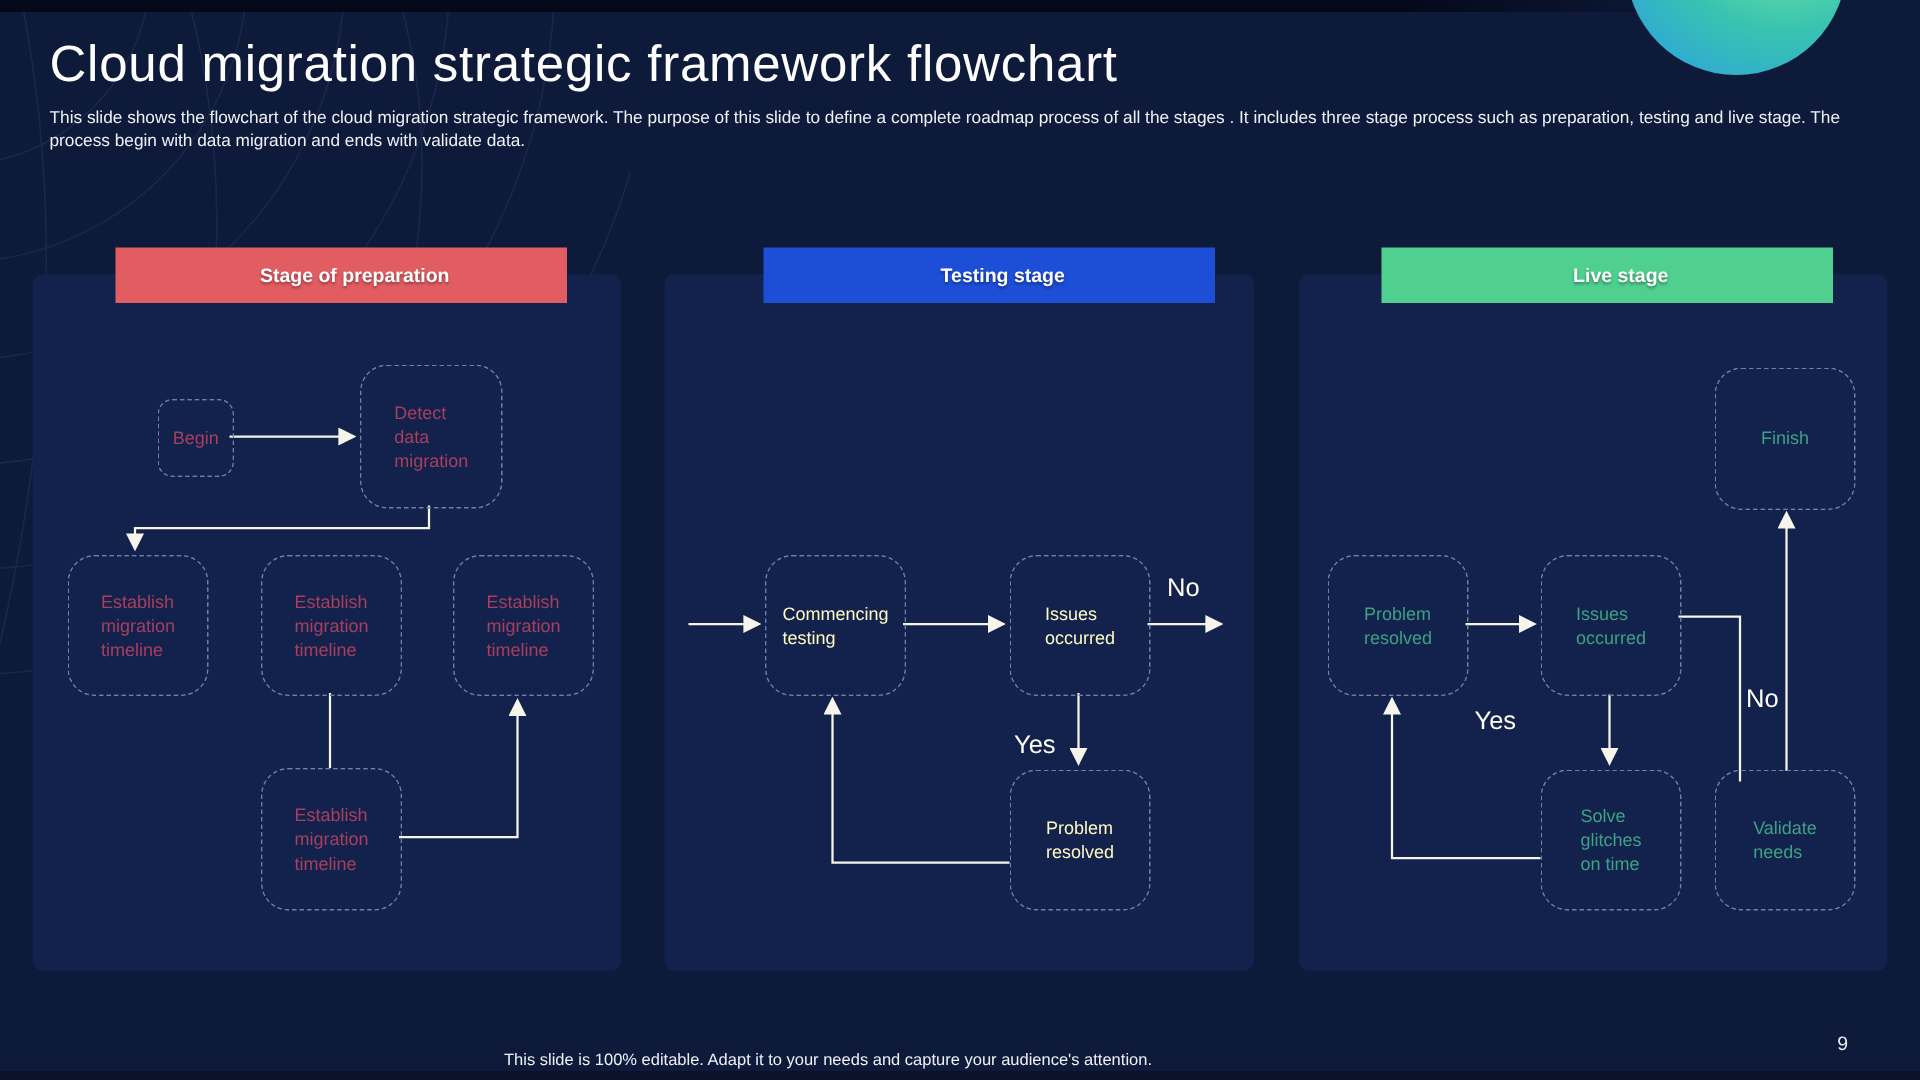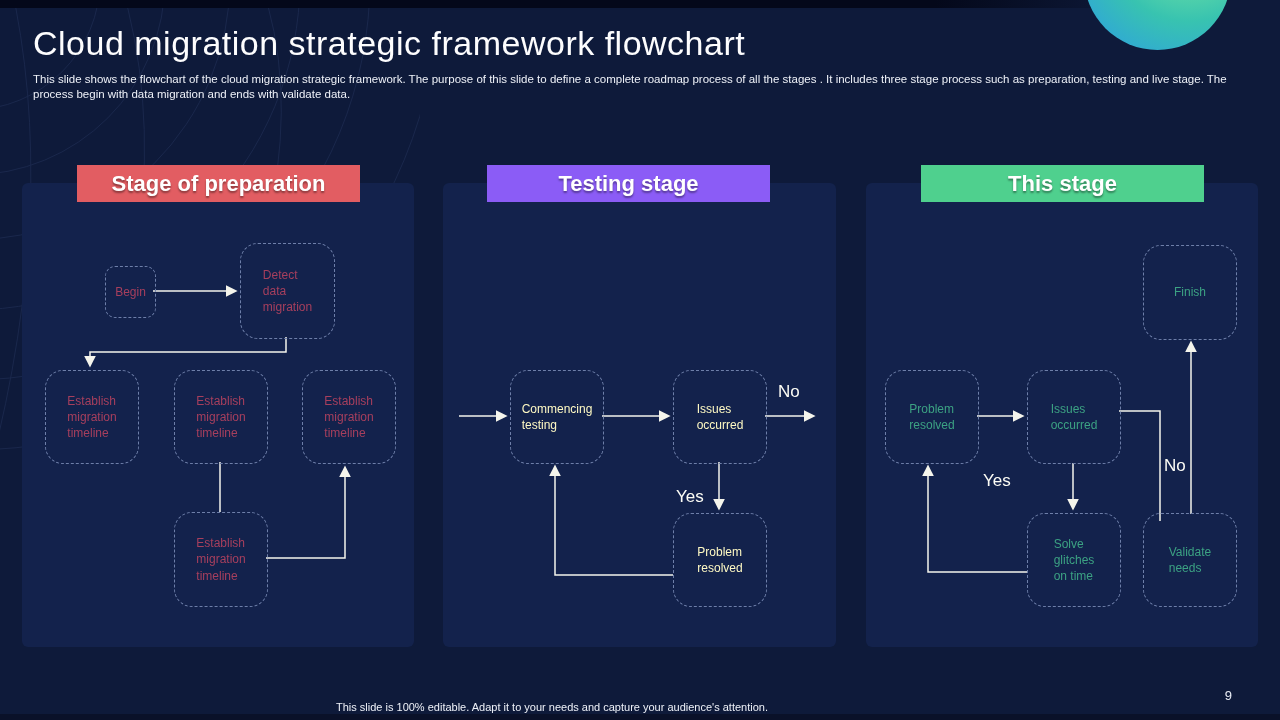--- a/index.html
+++ b/index.html
@@ -22,23 +22,23 @@
   
   .title{left:33px;top:24px;font-size:34px;font-weight:400;letter-spacing:.5px;color:#fdfdfe;z-index:5;}
   .subtitle{left:33px;top:72px;width:1195px;font-size:11.5px;line-height:1.32;color:#eef1f8;z-index:5;}
   
   .panel{top:183px;height:464px;background:#13224c;border-radius:6px;z-index:2;}
   .panel.p1{left:22px;width:392px;}
   .panel.p2{left:443px;width:393px;}
   .panel.p3{left:866px;width:392px;}
   
   .stage-header{top:165px;width:283px;height:37px;display:flex;align-items:center;justify-content:center;
-    font-size:22px;font-weight:bold;color:#fff;text-shadow:0 1.5px 2px rgba(0,0,0,.4);z-index:6;}
+    font-size:13px;font-weight:bold;color:#fff;text-shadow:0 1.5px 2px rgba(0,0,0,.4);z-index:6;padding-left:18px;}
   .h1{left:77px;background:#e25d62;}
-  .h2{left:487px;background:#8b5cf6;}
+  .h2{left:509px;background:#1d4ed8;}
   .h3{left:921px;background:#4fd08e;}
   
   .node{border:1.5px dashed #6e7fa9;border-radius:18px;display:flex;align-items:center;justify-content:center;
     text-align:left;font-size:12px;line-height:1.35;white-space:pre-line;z-index:6;background:transparent;}
   .node.small{border-radius:10px;}
   .c1{color:#a73f5d;}
   .c2{color:#fef9c3;}
   .c3{color:#3ca283;}
   
   .connectors{left:0;top:0;z-index:5;pointer-events:none;}
@@ -70,21 +70,21 @@
 
 <div class="abs title">Cloud migration strategic framework flowchart</div>
 <div class="abs subtitle">This slide shows the flowchart of the cloud migration strategic framework. The purpose of this slide to define a complete roadmap process of all the stages . It includes three stage process such as preparation, testing and live stage. The process begin with data migration and ends with validate data.</div>
 
 <div class="abs panel p1"></div>
 <div class="abs panel p2"></div>
 <div class="abs panel p3"></div>
 
 <div class="abs stage-header h1">Stage of preparation</div>
 <div class="abs stage-header h2">Testing stage</div>
-<div class="abs stage-header h3">This stage</div>
+<div class="abs stage-header h3">Live stage</div>
 
 <svg class="abs connectors" width="1280" height="720" viewBox="0 0 1280 720">
   <defs>
     <marker id="arrow" viewBox="0 0 10 10" refX="7" refY="5" markerWidth="8" markerHeight="8" orient="auto-start-reverse">
       <path d="M0,0 L10,5 L0,10 Z" fill="#f5f5ec"></path>
     </marker>
   </defs>
   <g fill="none" stroke="#f5f5ec" stroke-width="1.5">
     <path d="M153,291 H234" marker-end="url(#arrow)"></path>
     <path d="M286,337 V352 H90 V364" marker-end="url(#arrow)"></path>

